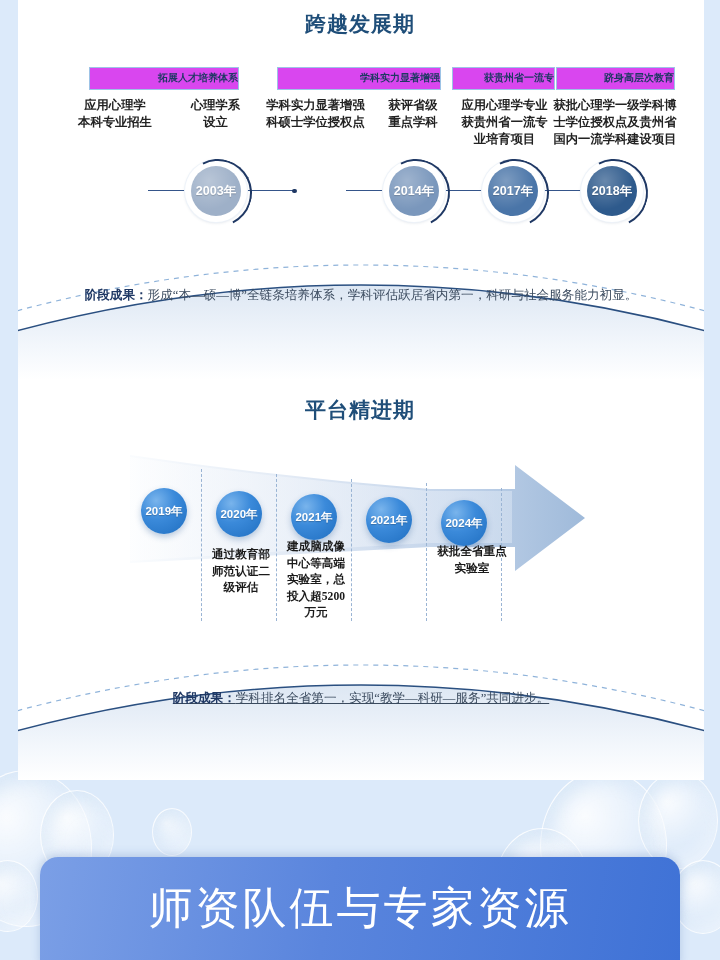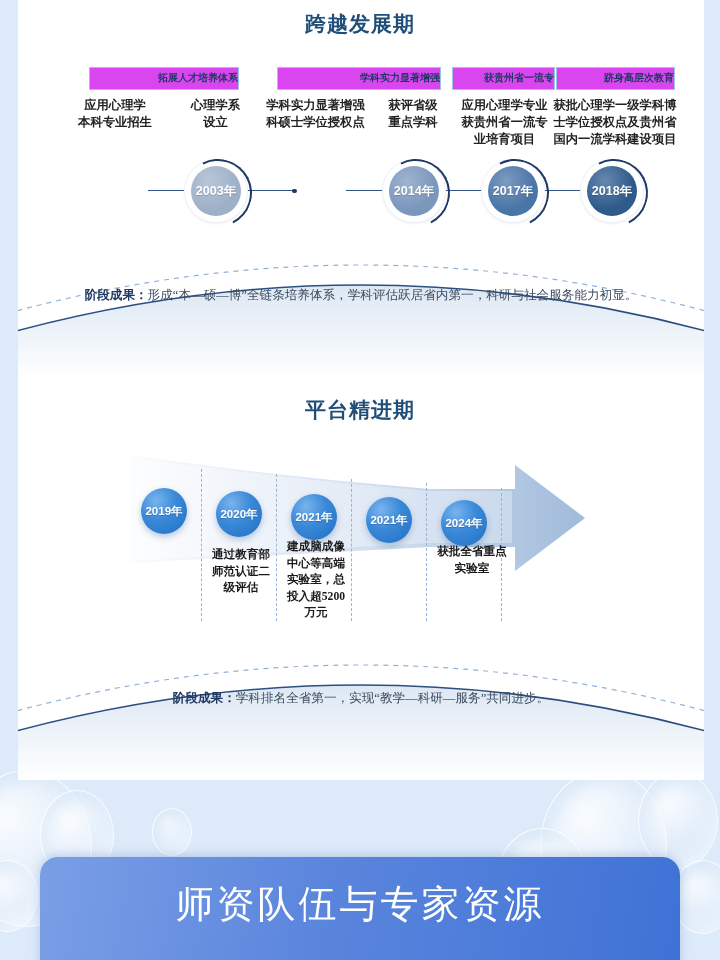--- a/index.html
+++ b/index.html
@@ -62,21 +62,21 @@
               font-family:"Liberation Sans","DejaVu Sans",sans-serif;
               text-shadow:0 1px 1px rgba(0,0,0,.22);}
   .col-txt{position:absolute;text-align:center;font-size:11.6px;
            line-height:16.5px;color:#1a1a1a;font-weight:700;}
   
   #bottom{position:absolute;left:40px;top:857px;width:640px;height:110px;
           border-radius:18px 18px 0 0;
           background:linear-gradient(100deg,#7b9fe6 0%,#5a85dd 45%,#3f72d6 100%);
           box-shadow:0 -2px 10px rgba(60,100,170,.25);}
   #bottom .t{position:absolute;left:0;top:22px;width:640px;text-align:center;
-             color:#fff;font-size:38px;font-weight:400;letter-spacing:3px;
+             color:#fff;font-size:44px;font-weight:400;letter-spacing:3px;
              font-family:"Liberation Sans","DejaVu Sans",sans-serif;}
 </style>
 </head>
 <body>
 
 <div id="bubbles">
   <div class="bub" style="left:-40px;top:770px;width:130px;height:155px;"></div>
   <div class="bub" style="left:40px;top:790px;width:72px;height:88px;"></div>
   <div class="bub" style="left:152px;top:808px;width:38px;height:46px;"></div>
   <div class="bub" style="left:-22px;top:860px;width:58px;height:70px;"></div>
@@ -229,21 +229,21 @@
         <linearGradient id="cg2" x1="0" y1="0" x2="0" y2="1">
           <stop offset="0%" stop-color="#dde7f3"></stop>
           <stop offset="65%" stop-color="#f3f7fc"></stop>
           <stop offset="100%" stop-color="#ffffff"></stop>
         </linearGradient>
       </defs>
       <path d="M -20 140 L -20 96 Q 343 -6 706 96 L 706 140 Z" fill="url(#cg2)"></path>
       <path d="M -20 96 Q 343 -6 706 96" fill="none" stroke="#2a4f80" stroke-width="1.6"></path>
       <path d="M -20 76 Q 343 -26 706 76" fill="none" stroke="#8fb3da" stroke-width="1.2" stroke-dasharray="5 5"></path>
     </svg>
-    <div class="curve-txt" style="top:48px;">
+    <div class="curve-txt" style="top:48px;text-decoration:underline;">
       <b>阶段成果：</b><span>学科排名全省第一，实现“教学—科研—服务”共同进步。</span>
     </div>
   </div>
 </div>
 
 <div id="bottom">
   <div class="t">师资队伍与专家资源</div>
 </div>
 
 </body></html>

